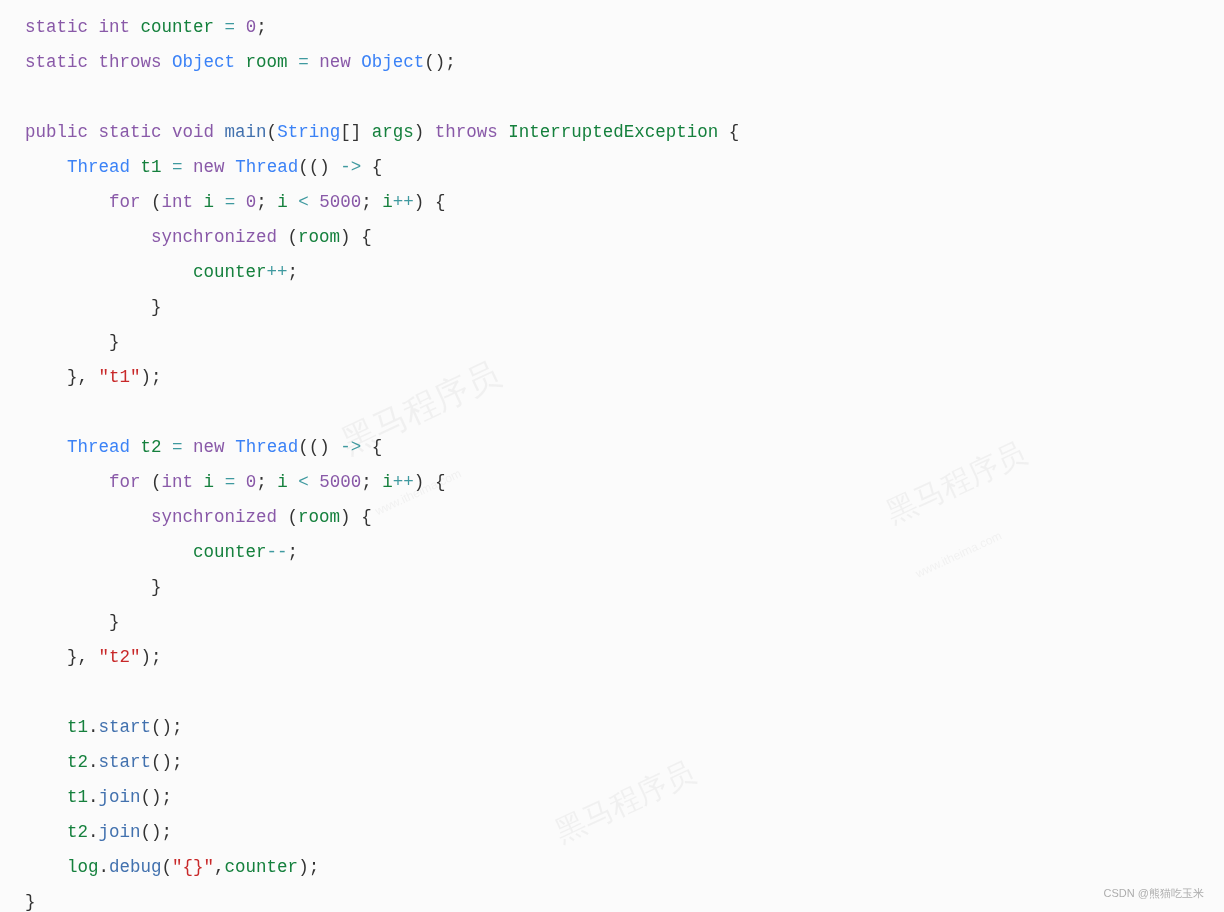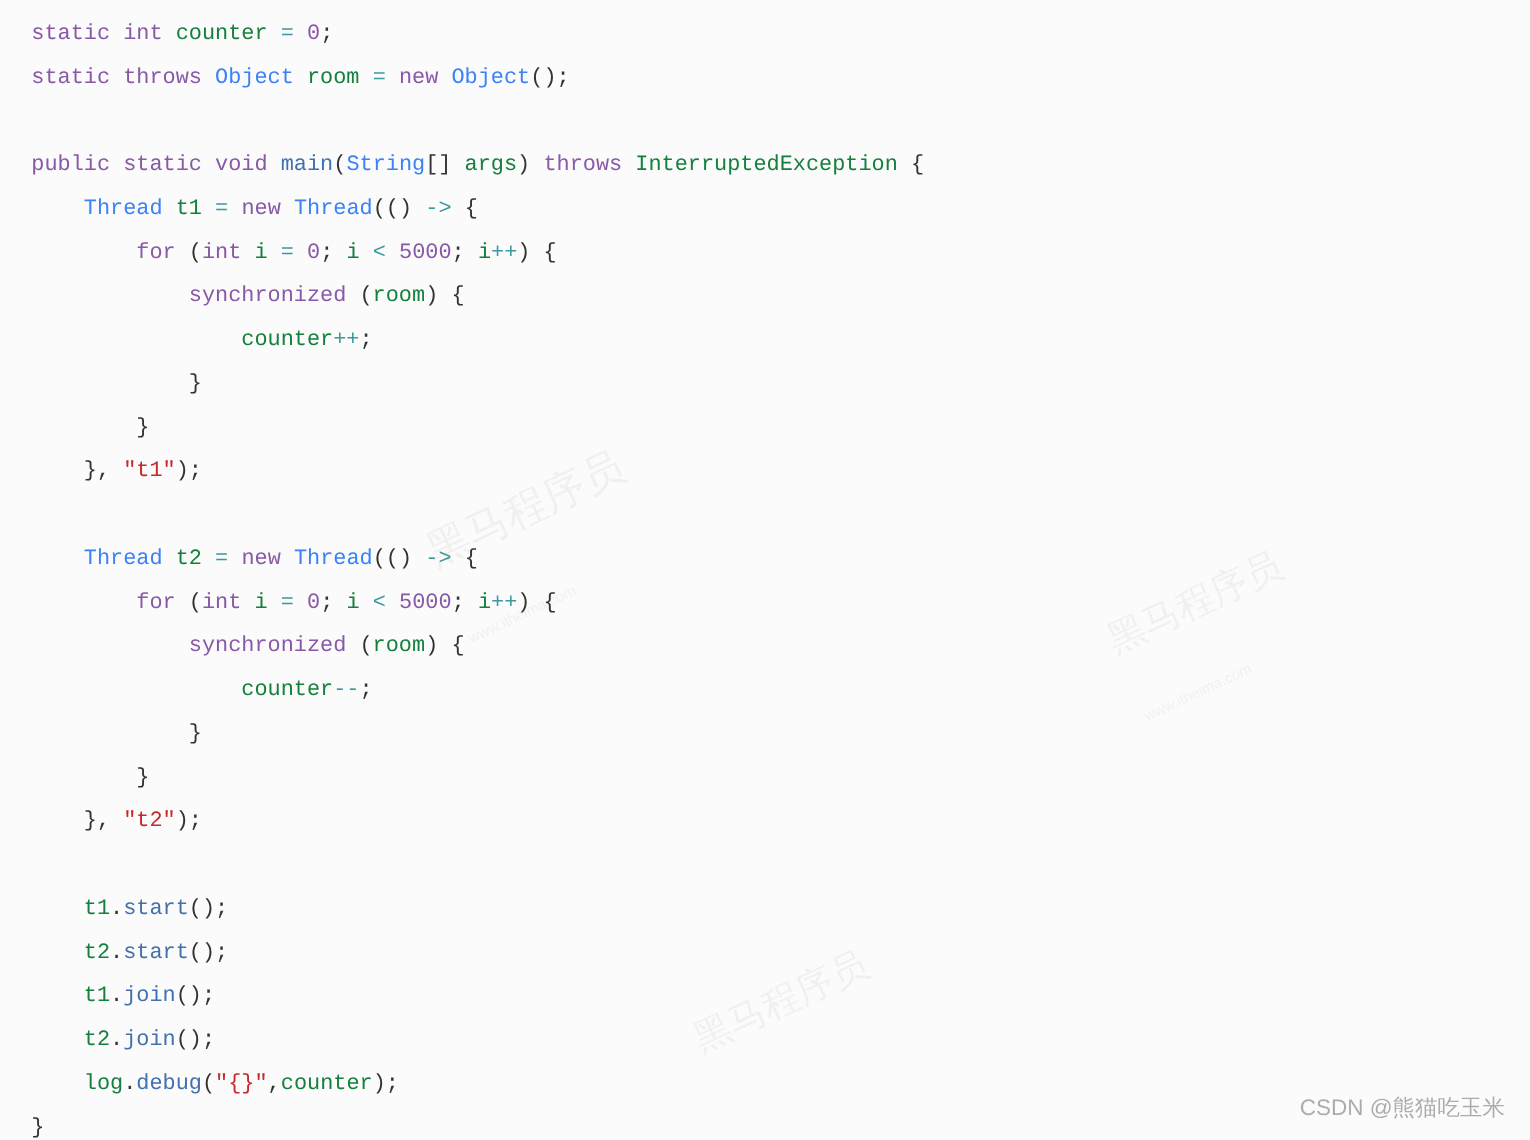--- a/index.html
+++ b/index.html
@@ -28,21 +28,21 @@
     .number { color: #8959a8; }
     .string { color: #c82829; }
     .operator { color: #3e999f; }
     .paren { color: #333; }
     .punct { color: #333; }
     .plain { color: #15803d; }
     .watermark-text {
       position: absolute;
       bottom: 8px;
       right: 20px;
-      font-size: 18px;
+      font-size: 11px;
       color: rgba(120,120,120,0.6);
       font-family: sans-serif;
     }
     .bg-watermark {
       position: absolute;
       opacity: 0.06;
       font-family: sans-serif;
       pointer-events: none;
       transform: rotate(-25deg);
       color: #555;

